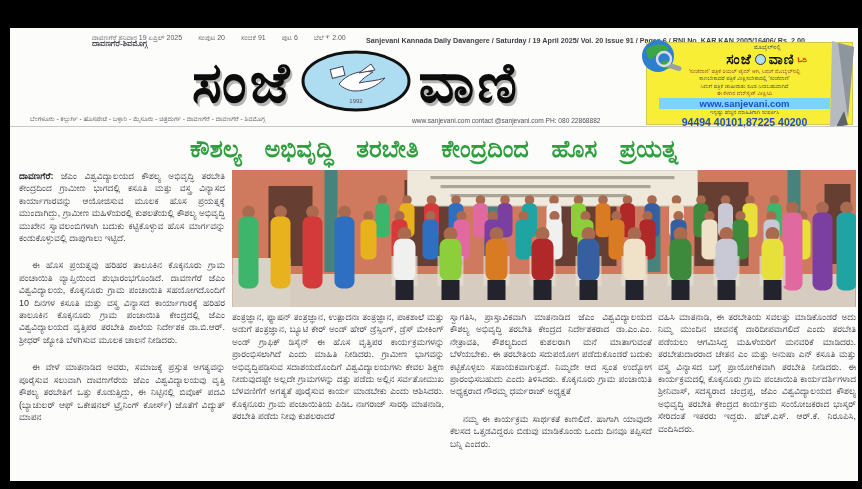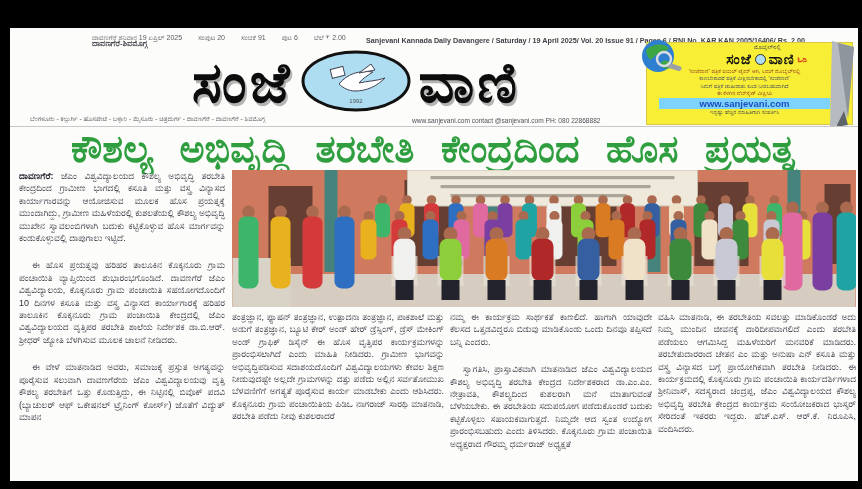--- a/index.html
+++ b/index.html
@@ -35,21 +35,21 @@
   .ad-line.c2{color:#333a66}
   .ad-site{margin:1px 22px 0 12px;background:#7dd3fc;text-align:center;font-weight:bold;color:#1d4fc0;font-size:9.5px;line-height:1.2}
   .ad-contact{font-size:5.6px;text-align:center;color:#333a55;margin-right:10px;white-space:nowrap;overflow:hidden}
   .ad-phones{font-size:10.5px;font-weight:bold;color:#1d4fc0;text-align:center;margin-right:10px;white-space:nowrap}
   .ad-curl{position:absolute;right:-6px;top:-2px}
 
   .rule{position:absolute;left:0;top:98px;width:848px;height:1px;background:#c8c8c8}
 
   .headline{
     position:absolute;left:12px;top:100px;width:824px;height:46px;
-    font-size:38px;font-weight:800;color:#2f9e3f;text-align:center;
+    font-size:24px;font-weight:800;color:#2f9e3f;text-align:center;
     word-spacing:16px;line-height:42px;white-space:nowrap;overflow:hidden
   }
 
   
   .col{position:absolute;overflow:hidden}
   .col p{margin:0;text-align:justify;font-size:9px;line-height:1.38;color:#33333f}
   .col p + p{text-indent:13px;margin-top:15px}
   .col1{left:9px;top:142px;width:206px;height:309px}
   .col2{left:222px;top:283px;width:212px;height:168px}
   .col3{left:440px;top:283px;width:202px;height:168px}
@@ -109,20 +109,21 @@
       <span class="ad-read">ಓದಿ</span>
     </div>
     <div class="ad-lines">
       <div class="ad-line c1">'ಸಂಜೆವಾಣಿ' ಪತ್ರಿಕೆ ರಿಯಲ್ ಟೈಮ್ ಆಗಿ, ನಿಮಗೆ ಮೊಬೈಲ್‌ನಲ್ಲಿ</div>
       <div class="ad-line c2">ಕಾಣಬೇಕಾದರೆ ಪತ್ರಿಕೆ ವೀಕ್ಷಿಸಬೇಕಾದಲ್ಲಿ 'ಸಂಜೆವಾಣಿ'</div>
       <div class="ad-line c2">ನಿಮಗೆ ಪತ್ರಿಕೆ ಜಾಹೀರಾತು ಕೂಡ ನೀಡಬಹುದಾಗಿದೆ</div>
       <div class="ad-line c1">ಈ ಕೆಳಗಿನ ವೆಬ್‌ಸೈಟ್ ವೀಕ್ಷಿಸಿರಿ</div>
     </div>
     <div class="ad-site">www.sanjevani.com</div>
     <div class="ad-contact">ಇನ್ನಷ್ಟು ಹೆಚ್ಚಿನ ಮಾಹಿತಿಗಾಗಿ ಸಂಪರ್ಕಿಸಿ</div>
+    <div class="ad-phones">94494 40101,87225 40200</div>
     <span class="ad-curl">
       <svg width="30" height="88" viewBox="0 0 30 88">
         <path d="M4 0 L26 6 L18 82 L2 86 Z" fill="#b6bbc1"></path>
         <path d="M10 2 L26 6 L20 78 Z" fill="#8f959c"></path>
         <path d="M16 70 L20 84 L8 86 Z" fill="#5f646a"></path>
       </svg>
     </span>
   </div>
 
   <div class="rule"></div>
@@ -267,20 +268,20 @@
         <circle cx="540" cy="64" r="7.0" fill="#a96a4f"></circle>
         <rect x="529.0" y="68.8" width="22" height="42" rx="7.7" fill="#e8e03a"></rect>
         <rect x="531" y="110" width="18" height="20" fill="#23232d"></rect>
       </svg>
   </div>
 
   <div class="col col2">
     <p>ತಂತ್ರಜ್ಞಾನ, ಫ್ಯಾಷನ್ ತಂತ್ರಜ್ಞಾನ, ಉತ್ಪಾದನಾ ತಂತ್ರಜ್ಞಾನ, ಪಾಕಶಾಲೆ ಮತ್ತು ಅಡುಗೆ ತಂತ್ರಜ್ಞಾನ, ಬ್ಯೂಟಿ ಕೇರ್ ಅಂಡ್ ಹೇರ್ ಡ್ರೆಸ್ಸಿಂಗ್, ಡ್ರೆಸ್ ಮೇಕಿಂಗ್ ಅಂಡ್ ಗ್ರಾಫಿಕ್ ಡಿಸೈನ್ ಈ ಹೊಸ ವೃತ್ತಿಪರ ಕಾರ್ಯಕ್ರಮಗಳನ್ನು ಪ್ರಾರಂಭಿಸಲಾಗಿದೆ ಎಂದು ಮಾಹಿತಿ ನೀಡಿದರು. ಗ್ರಾಮೀಣ ಭಾಗವನ್ನು ಅಭಿವೃದ್ಧಿಪಡಿಸುವ ಸದಾಶಯದೊಂದಿಗೆ ವಿಶ್ವವಿದ್ಯಾಲಯಗಳು ಕೇವಲ ಶಿಕ್ಷಣ ನೀಡುವುದಷ್ಟೇ ಅಲ್ಲದೇ ಗ್ರಾಮಗಳನ್ನು ದತ್ತು ಪಡೆದು ಅಲ್ಲಿನ ಸರ್ವತೋಮುಖ ಬೆಳವಣಿಗೆಗೆ ಅಗತ್ಯತೆ ಪೂರೈಸುವ ಕಾರ್ಯ ಮಾಡಬೇಕು ಎಂದು ಆಶಿಸಿದರು. ಕೊಕ್ಕನೂರು ಗ್ರಾಮ ಪಂಚಾಯಿತಿಯ ಪಿಡಿಒ ನಾಗರಾಜ್ ಸಾರಥಿ ಮಾತನಾಡಿ, ತರಬೇತಿ ಪಡೆದು ನೀವು ಕುಶಲರಾದರೆ</p>
   </div>
   <div class="col col3">
+    <p>ಸ್ವಾಗತಿಸಿ, ಪ್ರಾಸ್ತಾವಿಕವಾಗಿ ಮಾತನಾಡಿದ ಜೆಎಂ ವಿಶ್ವವಿದ್ಯಾಲಯದ ಕೌಶಲ್ಯ ಅಭಿವೃದ್ಧಿ ತರಬೇತಿ ಕೇಂದ್ರದ ನಿರ್ದೇಶಕರಾದ ಡಾ.ಎಂ.ಎಂ. ನೇತ್ರಾವತಿ, ಕೌಶಲ್ಯದಿಂದ ಕುಶಲರಾಗಿ ಮನೆ ಮಾತಾಗುವಂತೆ ಬೆಳೆಯಬೇಕು. ಈ ತರಬೇತಿಯ ಸದುಪಯೋಗ ಪಡೆದುಕೊಂಡರೆ ಬದುಕು ಕಟ್ಟಿಕೊಳ್ಳಲು ಸಹಾಯಕವಾಗುತ್ತದೆ. ನಿಮ್ಮದೇ ಆದ ಸ್ವಂತ ಉದ್ಯೋಗ ಪ್ರಾರಂಭಿಸಬಹುದು ಎಂದು ತಿಳಿಸಿದರು. ಕೊಕ್ಕನೂರು ಗ್ರಾಮ ಪಂಚಾಯಿತಿ ಅಧ್ಯಕ್ಷರಾದ ಗೌರಮ್ಮ ಧರ್ಮರಾಜ್ ಅಧ್ಯಕ್ಷತೆ</p>
     <p>ನಮ್ಮ ಈ ಕಾರ್ಯಕ್ರಮ ಸಾರ್ಥಕತೆ ಕಾಣಲಿದೆ. ಹಾಗಾಗಿ ಯಾವುದೇ ಕೆಲಸದ ಒತ್ತಡವಿದ್ದರೂ ಬಿಡುವು ಮಾಡಿಕೊಂಡು ಒಂದು ದಿನವೂ ತಪ್ಪಿಸದೆ ಬನ್ನಿ ಎಂದರು.</p>
-    <p>ಸ್ವಾಗತಿಸಿ, ಪ್ರಾಸ್ತಾವಿಕವಾಗಿ ಮಾತನಾಡಿದ ಜೆಎಂ ವಿಶ್ವವಿದ್ಯಾಲಯದ ಕೌಶಲ್ಯ ಅಭಿವೃದ್ಧಿ ತರಬೇತಿ ಕೇಂದ್ರದ ನಿರ್ದೇಶಕರಾದ ಡಾ.ಎಂ.ಎಂ. ನೇತ್ರಾವತಿ, ಕೌಶಲ್ಯದಿಂದ ಕುಶಲರಾಗಿ ಮನೆ ಮಾತಾಗುವಂತೆ ಬೆಳೆಯಬೇಕು. ಈ ತರಬೇತಿಯ ಸದುಪಯೋಗ ಪಡೆದುಕೊಂಡರೆ ಬದುಕು ಕಟ್ಟಿಕೊಳ್ಳಲು ಸಹಾಯಕವಾಗುತ್ತದೆ. ನಿಮ್ಮದೇ ಆದ ಸ್ವಂತ ಉದ್ಯೋಗ ಪ್ರಾರಂಭಿಸಬಹುದು ಎಂದು ತಿಳಿಸಿದರು. ಕೊಕ್ಕನೂರು ಗ್ರಾಮ ಪಂಚಾಯಿತಿ ಅಧ್ಯಕ್ಷರಾದ ಗೌರಮ್ಮ ಧರ್ಮರಾಜ್ ಅಧ್ಯಕ್ಷತೆ</p>
   </div>
   <div class="col col4">
     <p>ವಹಿಸಿ ಮಾತನಾಡಿ, ಈ ತರಬೇತಿಯ ಸವಲತ್ತು ಮಾಡಿಕೊಂಡರೆ ಅದು ನಿಮ್ಮ ಮುಂದಿನ ಜೀವನಕ್ಕೆ ದಾರಿದೀಪವಾಗಲಿದೆ ಎಂದು ತರಬೇತಿ ಪಡೆಯಲು ಆಗಮಿಸಿದ್ದ ಮಹಿಳೆಯರಿಗೆ ಮನವರಿಕೆ ಮಾಡಿದರು. ತರಬೇತುದಾರರಾದ ಚೇತನ ಎಂ ಮತ್ತು ಅನುಷಾ ಎನ್ ಕಸೂತಿ ಮತ್ತು ವಸ್ತ್ರ ವಿನ್ಯಾಸದ ಬಗ್ಗೆ ಪ್ರಾಯೋಗಿಕವಾಗಿ ತರಬೇತಿ ನೀಡಿದರು. ಈ ಕಾರ್ಯಕ್ರಮದಲ್ಲಿ ಕೊಕ್ಕನೂರು ಗ್ರಾಮ ಪಂಚಾಯಿತಿ ಕಾರ್ಯದರ್ಶಿಗಳಾದ ಶ್ರೀನಿವಾಸ್, ಸದಸ್ಯರಾದ ಚಂದ್ರಪ್ಪ, ಜೆಎಂ ವಿಶ್ವವಿದ್ಯಾಲಯದ ಕೌಶಲ್ಯ ಅಭಿವೃದ್ಧಿ ತರಬೇತಿ ಕೇಂದ್ರದ ಕಾರ್ಯಕ್ರಮ ಸಂಯೋಜಕರಾದ ಭಾಸ್ಕರ್ ಸೇರಿದಂತೆ ಇತರರು ಇದ್ದರು. ಹೆಚ್.ಎಸ್. ಆರ್.ಕೆ. ನಿರೂಪಿಸಿ, ವಂದಿಸಿದರು.</p>
   </div>
 
 </div>
 
 </body></html>

